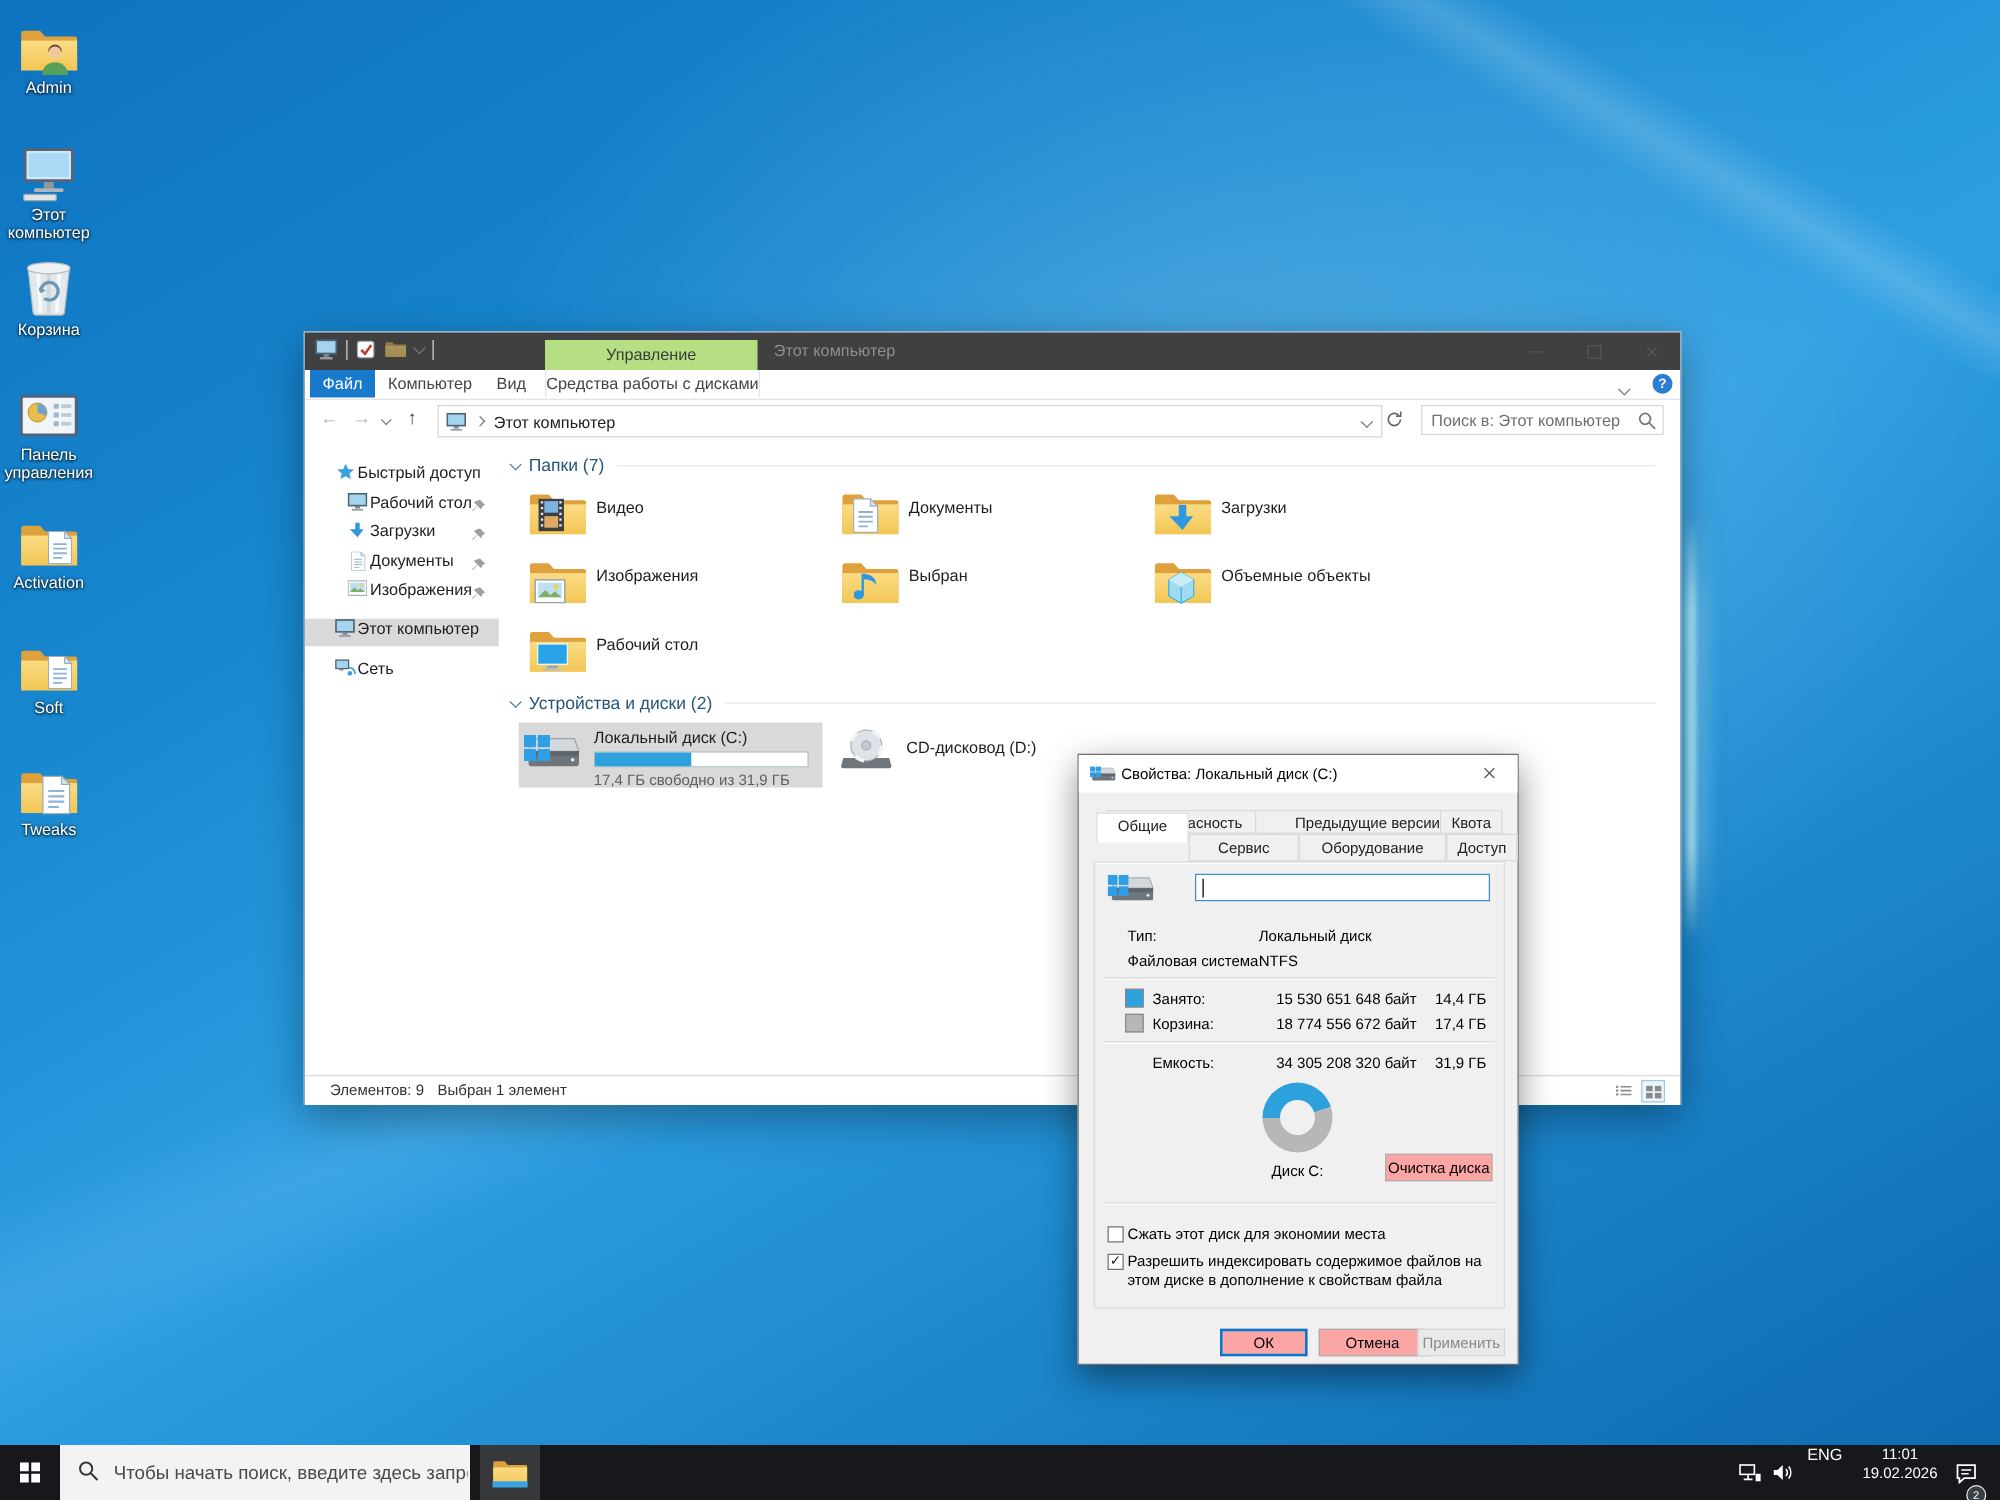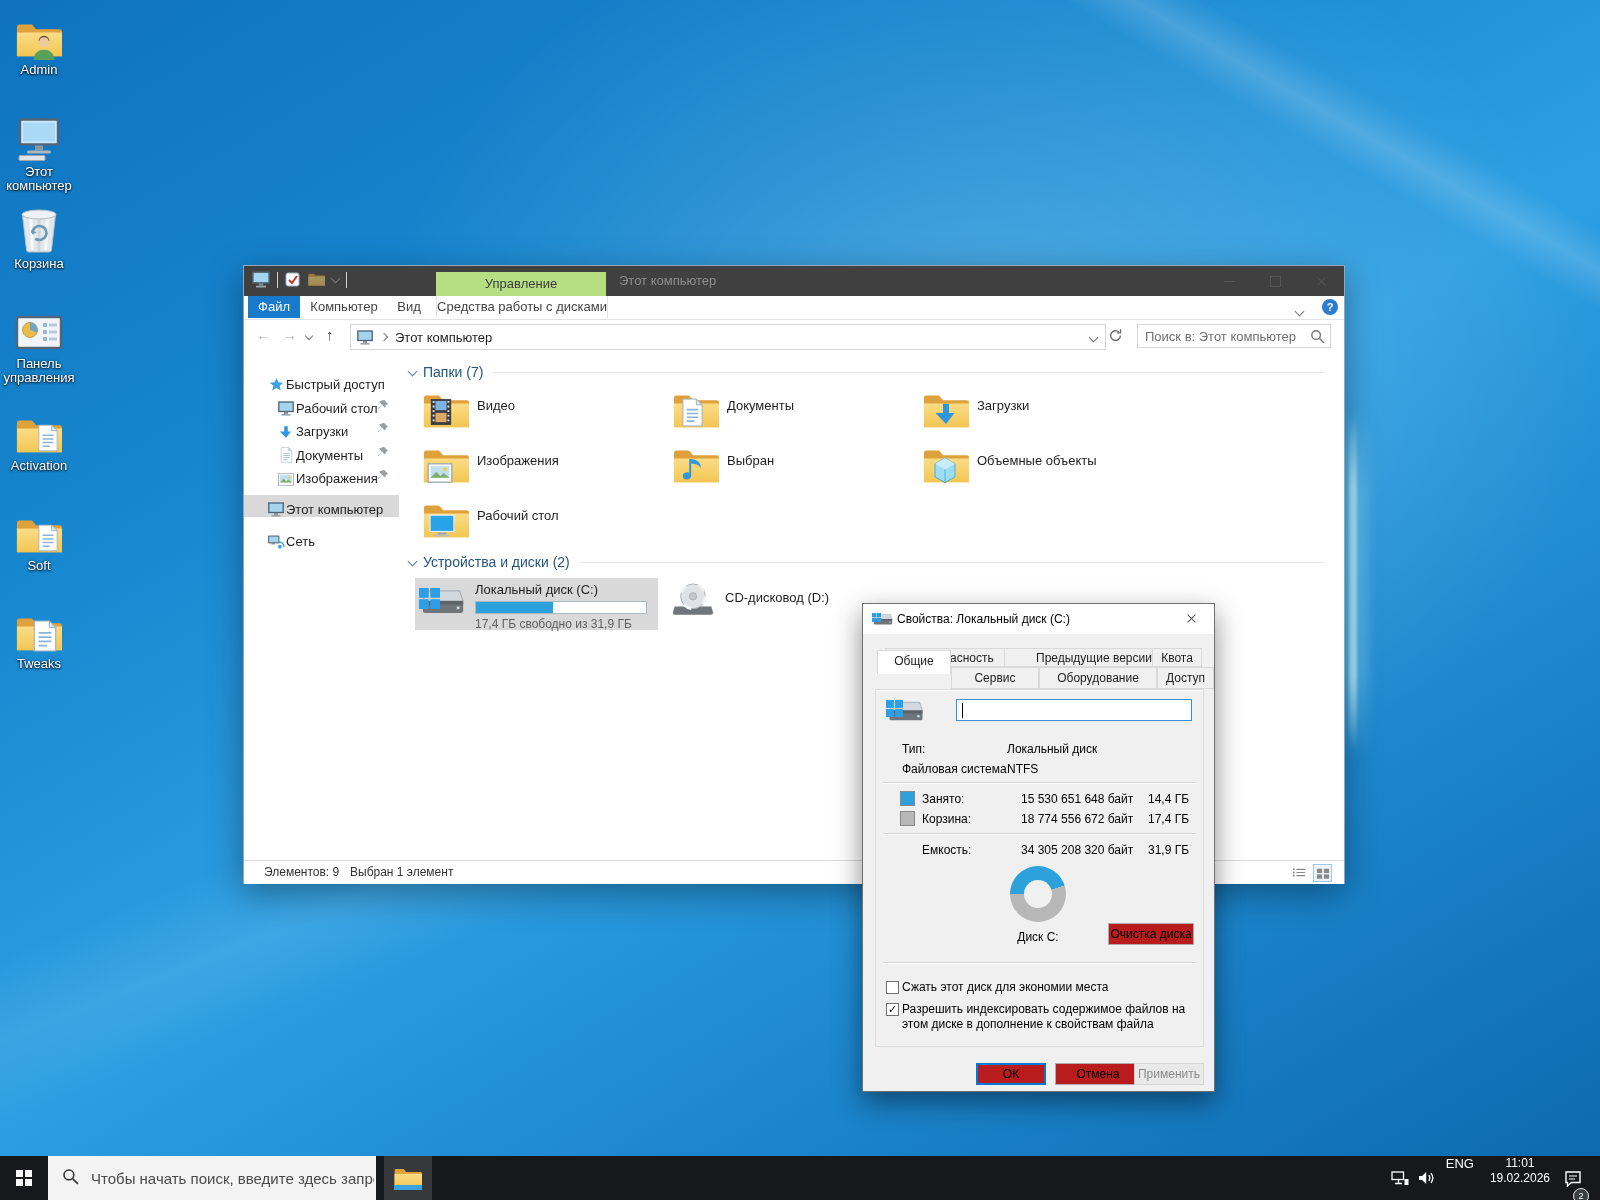--- a/index.html
+++ b/index.html
@@ -55,21 +55,21 @@
      display:flex;align-items:center;font-size:13px;color:#1e1e1e}
   .crumb-dd{margin-left:auto;margin-right:8px}
   .refreshbtn{position:absolute;left:864px;top:8px;color:#666}
   .searchbox{position:absolute;left:893px;top:4px;width:194px;height:24px;border:1px solid #d6d6d6;box-sizing:border-box}
   .searchbox input{width:100%;height:100%;border:0;outline:0;padding:0 24px 0 7px;box-sizing:border-box;
      font:13px "Liberation Sans",sans-serif;color:#333;background:transparent}
   .searchbox input::placeholder{color:#6f6f6f;opacity:1}
   .searchbox .mg{position:absolute;right:5px;top:4px;color:#777}
   .wbody{position:relative;height:508px;display:flex}
   .side{position:relative;width:157px;flex:none;font-size:13px}
-  .srow{position:absolute;height:22px;display:flex;align-items:flex-end;left:0;width:155px}
+  .srow{position:absolute;height:22px;display:flex;align-items:flex-start;left:0;width:155px}
   .srow .si{flex:none;display:flex;justify-content:center}
   .srow .pin{position:absolute;right:10px;top:5px;color:#8a8f94}
   .srow.sel{background:#d9d9d9}
   .main{position:relative;flex:1}
   .ghead{position:absolute;display:flex;align-items:center;color:#26557e;font-size:14px}
   .ghead .chev{border-color:#5a7e9e;margin:0 7px 2px 0}
   .ghead .gline{height:1px;background:#e6e6e6;margin-left:10px}
   .tile{position:absolute;width:240px;height:52px}
   .tile .ticon{position:absolute;left:8px;top:2px}
   .tile .tlabel{position:absolute;left:62px;top:8px;font-size:13px}
@@ -101,21 +101,21 @@
   .dpage{position:absolute;left:12px;top:85px;width:327px;height:356px;background:#f0f0f0;
         border:1px solid #dcdcdc;box-shadow:inset 0 1px 0 #fff}
   .dpage .drow{position:absolute;font-size:12px;color:#000}
   .dhr{position:absolute;left:7px;width:313px;height:0;border-top:1px solid #d5d5d5;border-bottom:1px solid #fff}
   .vinput{position:absolute;left:80px;top:9px;width:236px;height:22px;background:#fff;border:1px solid #3d8fd4;box-sizing:border-box}
   .vinput input{width:100%;height:100%;border:0;outline:0;padding:0 4px;font:12px "Liberation Sans",sans-serif;background:transparent}
   .caret{position:absolute;left:5px;top:3px;width:1px;height:15px;background:#000}
   .legend{position:absolute;width:13px;height:13px;border:1px solid #888}
   .donut{position:absolute;left:134px;top:176px;width:56px;height:56px;border-radius:50%}
   .donut::after{content:"";position:absolute;left:14px;top:14px;width:28px;height:28px;border-radius:50%;background:#f0f0f0}
-  .btn{position:absolute;height:22px;background:#b91c1c;border:1px solid #adadad;box-sizing:border-box;
+  .btn{position:absolute;height:22px;background:#fca5a5;border:1px solid #adadad;box-sizing:border-box;
        text-align:center;line-height:20px;font-size:12px;color:#000}
   .btn.focus{border:2px solid #0078d7;line-height:18px}
   .btn.disabled{background:#e9e9e9;border-color:#d5d5d5;color:#8a8a8a}
   .cb{position:absolute;width:13px;height:13px;background:#fff;border:1px solid #707070;box-sizing:border-box;
       font-size:11px;line-height:11px;text-align:center;color:#1a1a1a}
   .cblbl{position:absolute;left:26px;width:292px;line-height:15px;color:#000}
   
   .tb{position:absolute;left:0;bottom:0;width:1600px;height:44px;background:#16181c;z-index:10}
   .start{position:absolute;left:0;top:0;width:48px;height:44px;display:flex;align-items:center;justify-content:center}
   .winlogo{width:16px;height:16px;display:grid;grid-template-columns:7px 7px;grid-template-rows:7px 7px;gap:2px}

